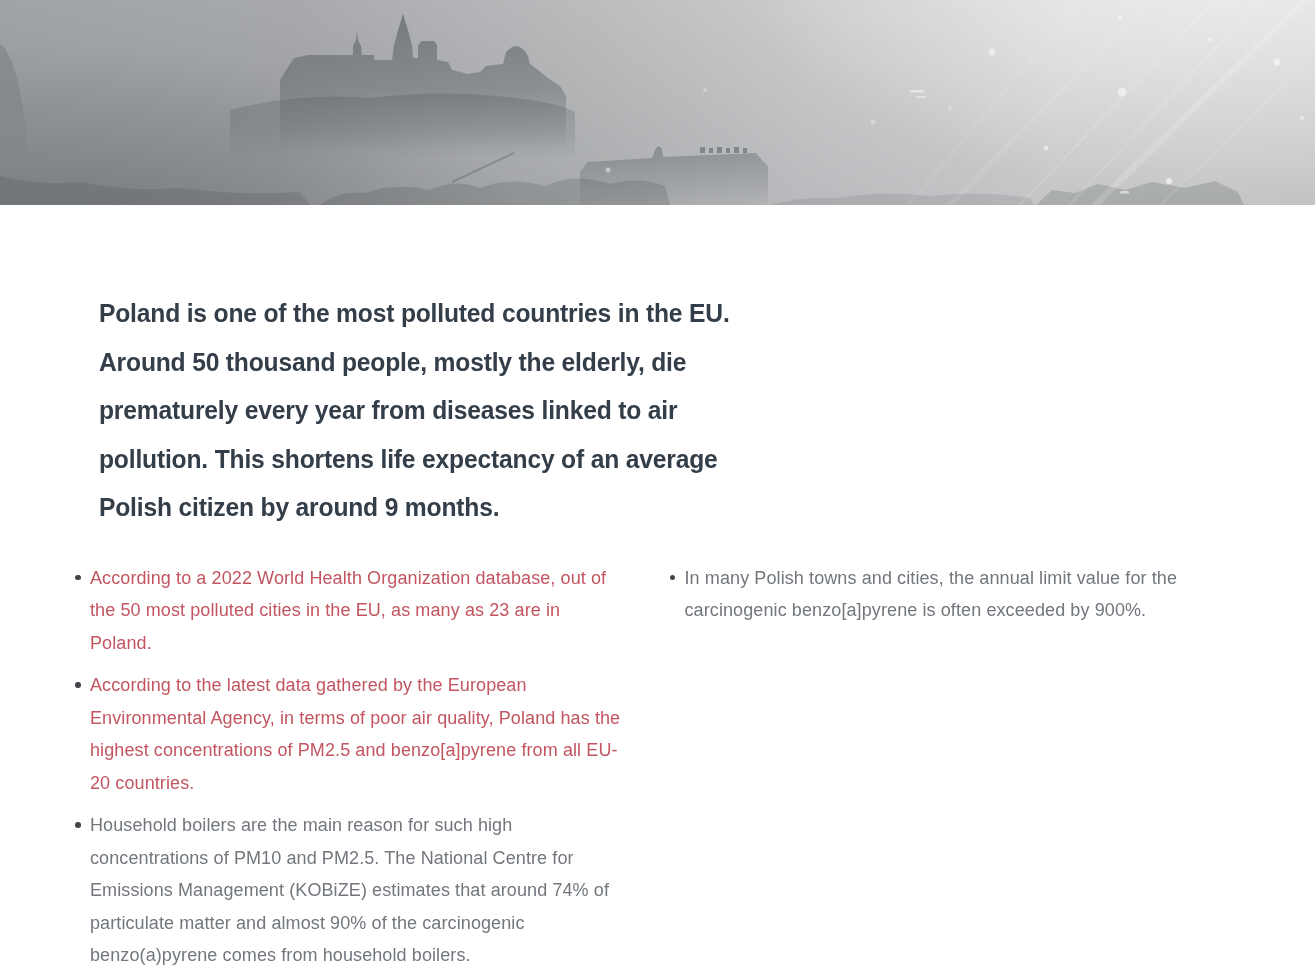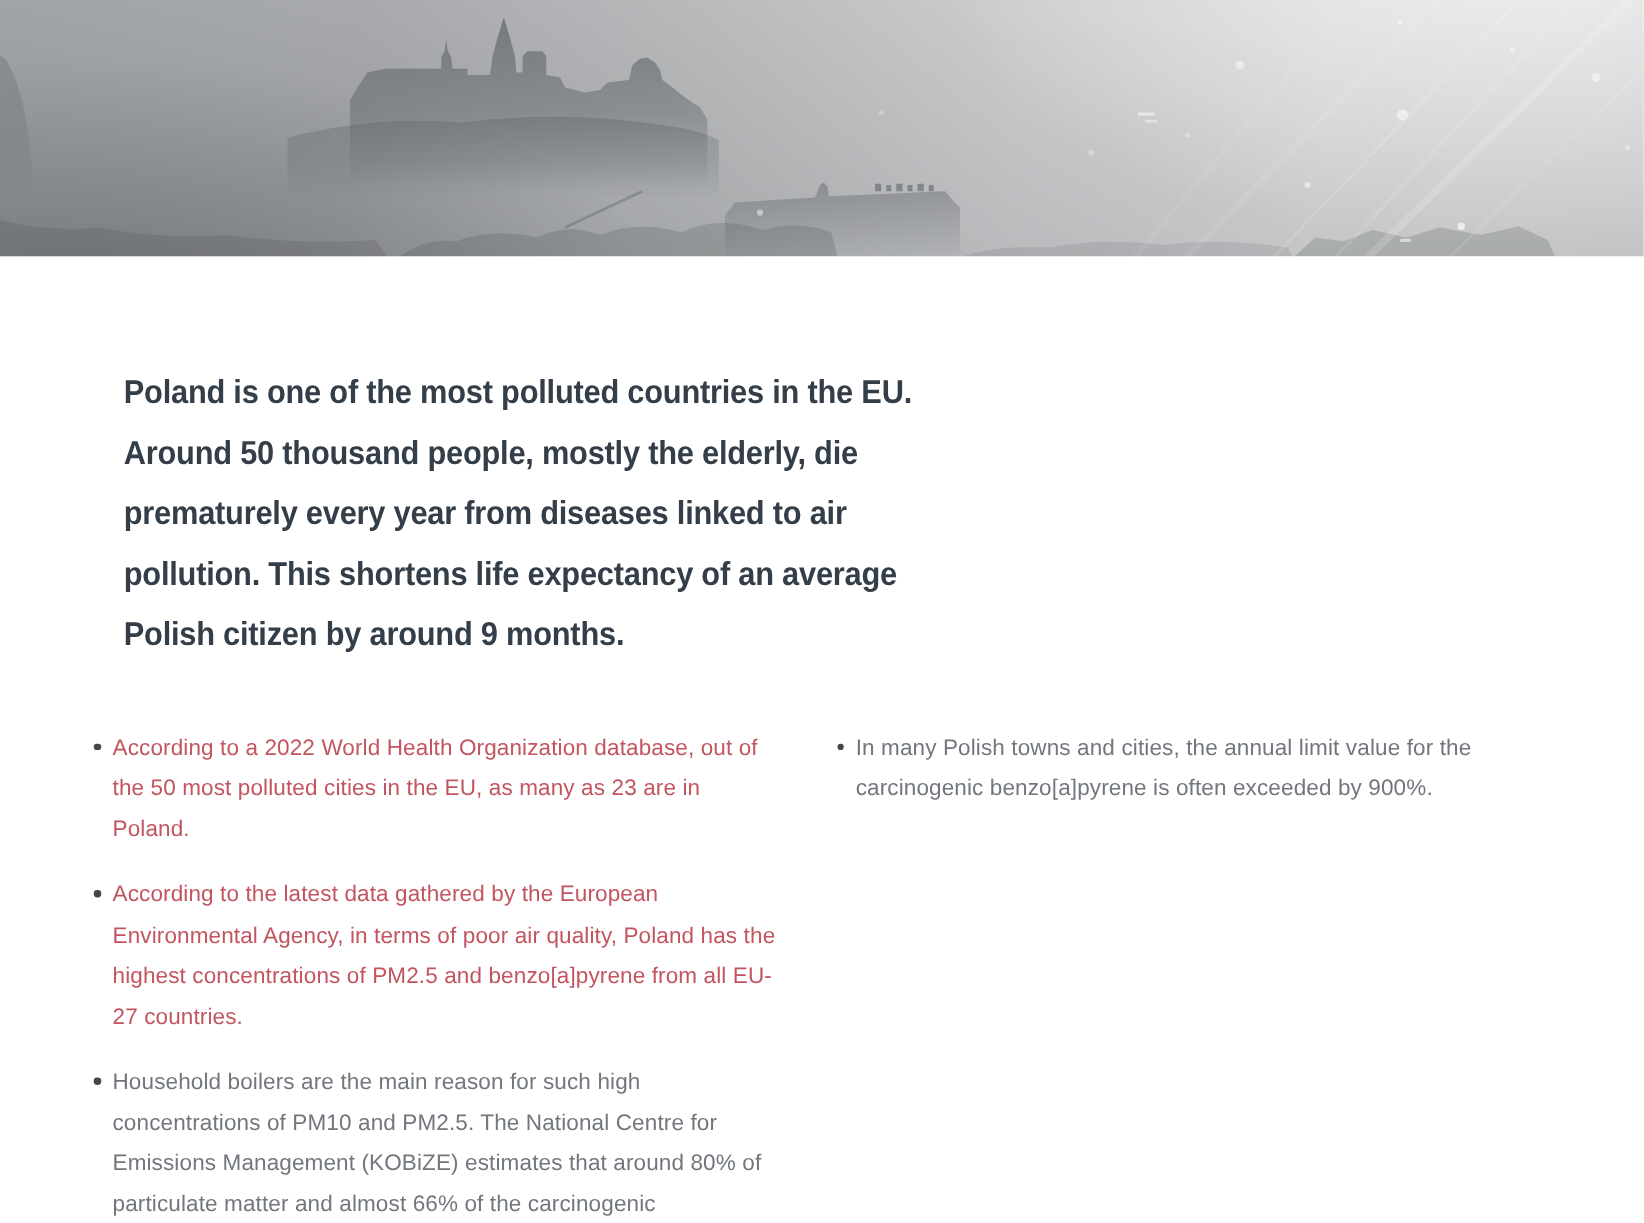--- a/index.html
+++ b/index.html
@@ -56,21 +56,20 @@
     padding: 0;
   }
   .fact {
     position: relative;
     padding-left: 16px;
     margin-bottom: 10px;
     font-size: 18px;
     line-height: 32.5px;
     color: var(--body_text, #72777e);
     letter-spacing: 0.1px;
-    margin-top: 20px;
   }
   .bullet {
     position: absolute;
     left: 1px;
     top: 13px;
     width: 5.5px;
     height: 5.5px;
     border-radius: 50%;
     background: var(--bullet, #43474c);
   }
@@ -168,25 +167,25 @@
 
   <section class="facts">
 
     <ul class="col">
       <li class="fact">
         <span class="bullet"></span>
         <a class="fact-link" href="#">According to a 2022 World Health Organization database, out of the 50 most polluted cities in the EU, as many as 23 are in Poland.</a>
       </li>
       <li class="fact">
         <span class="bullet"></span>
-        <a class="fact-link" href="#">According to the latest data gathered by the European Environmental Agency, in terms of poor air quality, Poland has the highest concentrations of PM2.5 and benzo[a]pyrene from all EU-27 countries.</a>
+        <a class="fact-link" href="#">According to the latest data gathered by the European Environmental Agency, in terms of poor air quality, Poland has the highest concentrations of PM2.5 and benzo[a]pyrene from all EU-20 countries.</a>
       </li>
       <li class="fact">
         <span class="bullet"></span>
-        <span class="fact-text">Household boilers are the main reason for such high concentrations of PM10 and PM2.5. The National Centre for Emissions Management (KOBiZE) estimates that around 80% of particulate matter and almost 66% of the carcinogenic benzo(a)pyrene comes from household boilers.</span>
+        <span class="fact-text">Household boilers are the main reason for such high concentrations of PM10 and PM2.5. The National Centre for Emissions Management (KOBiZE) estimates that around 74% of particulate matter and almost 90% of the carcinogenic benzo(a)pyrene comes from household boilers.</span>
       </li>
     </ul>
 
     <ul class="col">
       <li class="fact">
         <span class="bullet"></span>
         <span class="fact-text">In many Polish towns and cities, the annual limit value for the carcinogenic benzo[a]pyrene is often exceeded by 900%.</span>
       </li>
     </ul>
 

